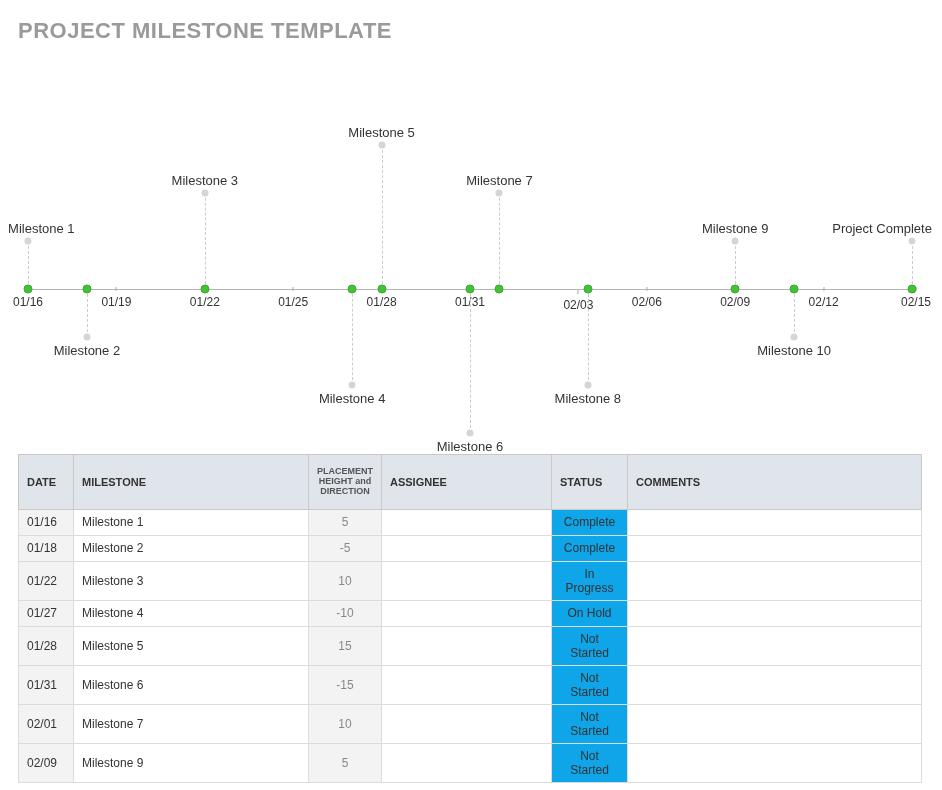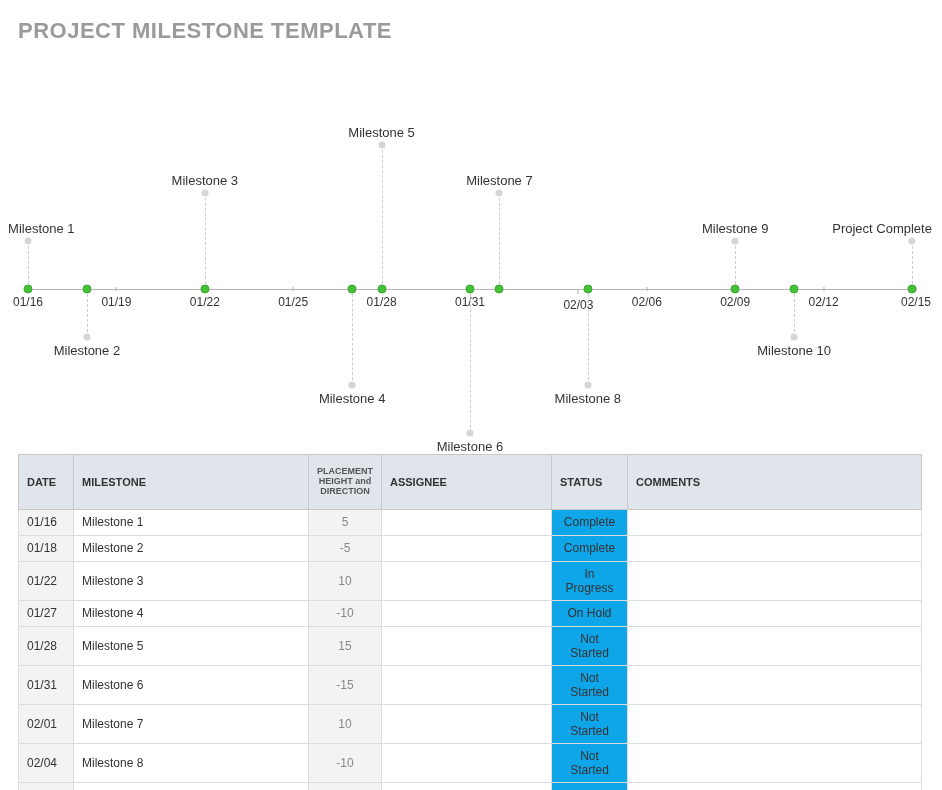--- a/index.html
+++ b/index.html
@@ -249,28 +249,20 @@
       </tr>
       <tr>
         <td class="date">02/01</td>
         <td class="mile">Milestone 7</td>
         <td class="ph">10</td>
         <td class="asg"></td>
         <td class="stat">Not Started</td>
         <td class="cmt"></td>
       </tr>
       <tr>
-        <td class="date">02/04</td>
-        <td class="mile">Milestone 8</td>
-        <td class="ph">-10</td>
-        <td class="asg"></td>
-        <td class="stat">Not Started</td>
-        <td class="cmt"></td>
-      </tr>
-      <tr>
         <td class="date">02/09</td>
         <td class="mile">Milestone 9</td>
         <td class="ph">5</td>
         <td class="asg"></td>
         <td class="stat">Not Started</td>
         <td class="cmt"></td>
       </tr>
     </tbody>
 </table>
 

